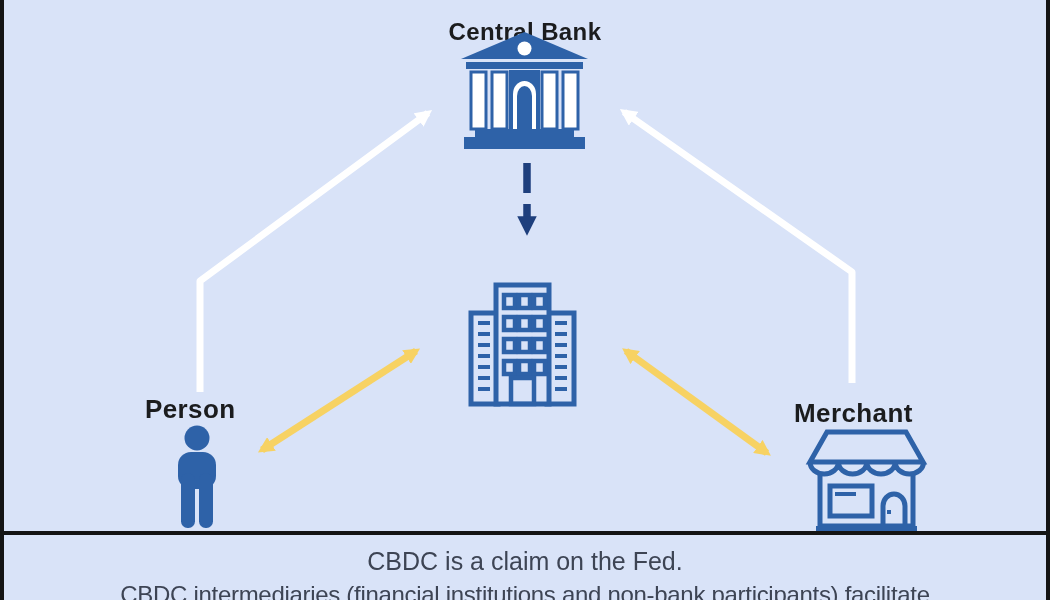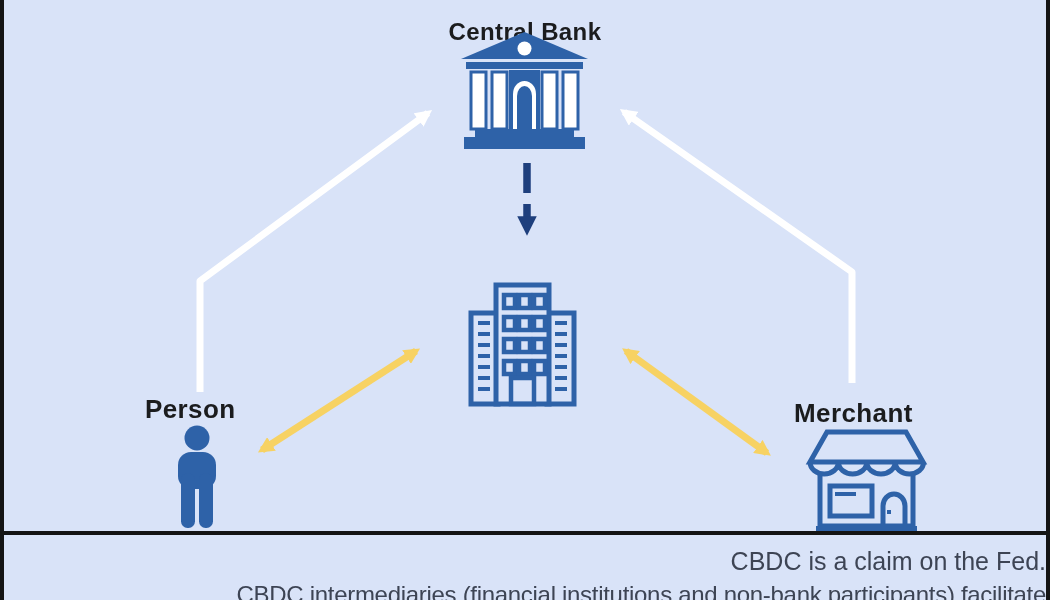--- a/index.html
+++ b/index.html
@@ -49,21 +49,21 @@
 
   .ic-fill{fill:var(--icon_blue);}
   .ic-white{fill:var(--arrow_white);}
   .col{fill:var(--arrow_white);stroke:var(--icon_blue);stroke-width:3;}
   .ic-stroke{fill:none;stroke:var(--icon_blue);stroke-width:5;}
   .win{fill:none;stroke:var(--icon_blue);stroke-width:4.5;}
   .dash{stroke:var(--icon_blue);stroke-width:4;}
 
   #divider{left:0;top:531px;width:100%;height:4px;background:var(--border);}
   .caption-line{
-    position:absolute;left:0;width:100%;text-align:right;
+    position:absolute;left:0;width:100%;text-align:center;
     color:var(--caption_text);font-weight:500;white-space:nowrap;
   }
   #caption-1{top:547px;font-size:25px;}
   #caption-2{top:581px;font-size:24px;letter-spacing:-.3px;}
 </style>
 </head>
 <body>
 
 <div id="stage">
 

